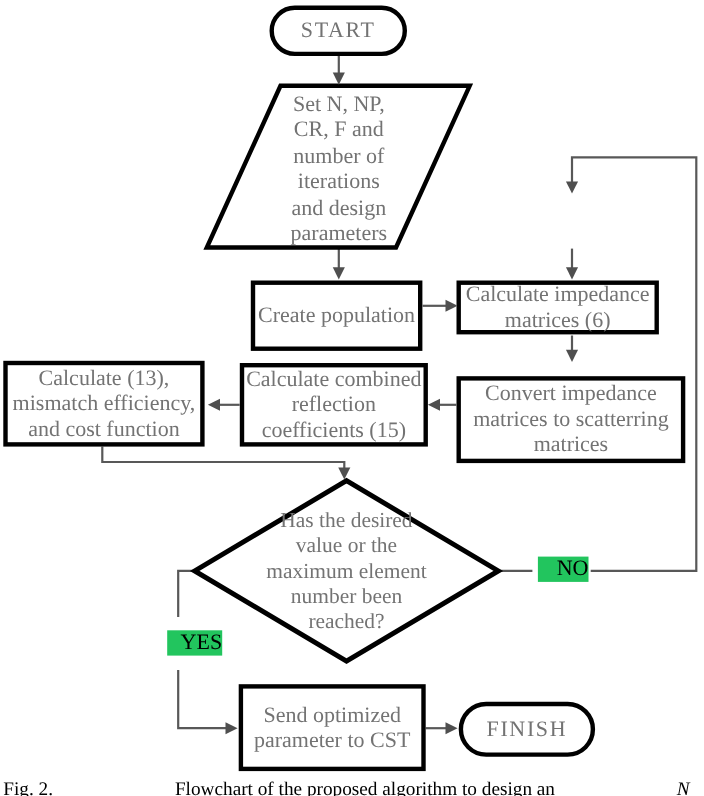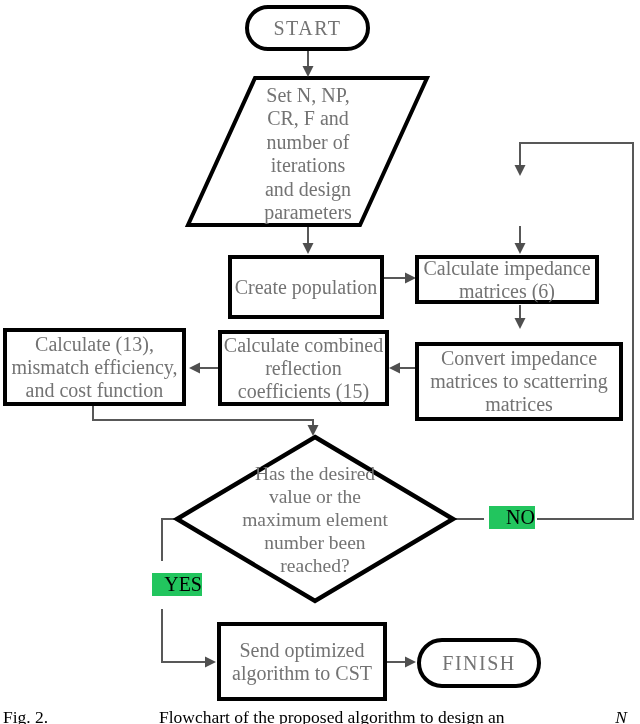--- a/index.html
+++ b/index.html
@@ -101,21 +101,21 @@
 matrices to scatterring
 matrices</div>
 
   <div class="node ghost" style="left:230px;top:460px;width:170px;height:118px;font-size:19.5px;">Has the desired
 value or the
 maximum element
 number been
 reached?</div>
 
   <div class="node box" style="left:217px;top:622px;width:170px;height:79px;">Send optimized
-algorithm to CST</div>
+parameter to CST</div>
 
   <div class="branch-label" style="left:140px;top:573px;width:50px;margin-left:12px;">YES</div>
 
   <div class="branch-label" style="left:489px;top:506px;width:46px;">NO</div>
 
   <div class="caption">
     <span>Fig. 2.</span>
     <span>Flowchart of the proposed algorithm to design an</span>
     <span class="var">N</span>
   </div>

